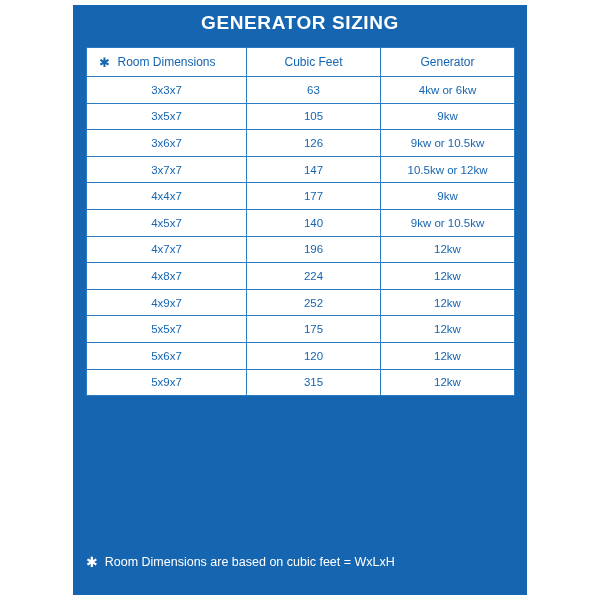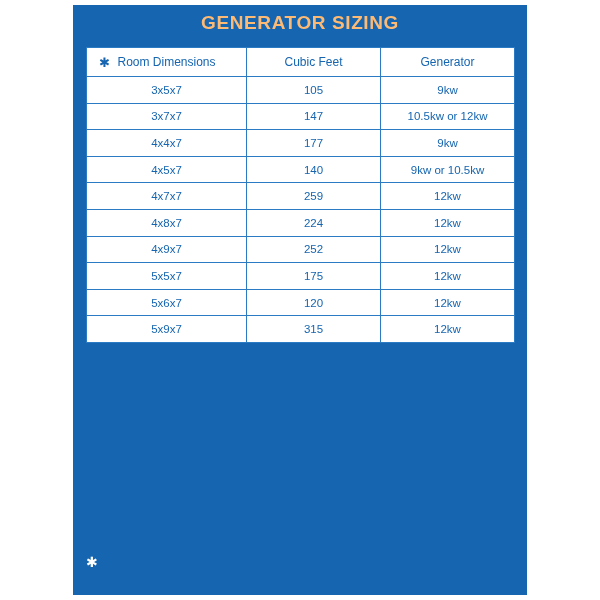--- a/index.html
+++ b/index.html
@@ -28,21 +28,21 @@
     background: #1565b0;
     box-sizing: border-box;
   }
   .title-bar {
     height: 36px;
     display: flex;
     align-items: center;
     justify-content: center;
   }
   .title-bar .title {
-    color: #fdba74;
+    color: #ffffff;
     font-size: 19px;
     font-weight: bold;
     letter-spacing: 0.6px;
     font-family: "Liberation Sans", sans-serif;
   }
   .table-wrap {
     position: absolute;
     left: 13px;
     top: 42px;
     width: 428px;
@@ -121,42 +121,52 @@
             <th class="hdr-room">
               <span class="star">✱</span>
               <span>Room Dimensions</span>
             </th>
             <th>Cubic Feet</th>
             <th>Generator</th>
           </tr>
         </thead>
         <tbody>
           <tr>
+            <td>3x3x7</td>
+            <td>63</td>
+            <td>4kw or 6kw</td>
+          </tr>
+          <tr>
             <td>3x5x7</td>
             <td>105</td>
             <td>9kw</td>
           </tr>
           <tr>
+            <td>3x6x7</td>
+            <td>126</td>
+            <td>9kw or 10.5kw</td>
+          </tr>
+          <tr>
             <td>3x7x7</td>
             <td>147</td>
             <td>10.5kw or 12kw</td>
           </tr>
           <tr>
             <td>4x4x7</td>
             <td>177</td>
             <td>9kw</td>
           </tr>
           <tr>
             <td>4x5x7</td>
             <td>140</td>
             <td>9kw or 10.5kw</td>
           </tr>
           <tr>
             <td>4x7x7</td>
-            <td>259</td>
+            <td>196</td>
             <td>12kw</td>
           </tr>
           <tr>
             <td>4x8x7</td>
             <td>224</td>
             <td>12kw</td>
           </tr>
           <tr>
             <td>4x9x7</td>
             <td>252</td>
@@ -176,16 +186,17 @@
             <td>5x9x7</td>
             <td>315</td>
             <td>12kw</td>
           </tr>
         </tbody>
       </table>
     </div>
 
     <div class="footnote">
       <span class="star">✱</span>
+      <span>Room Dimensions are based on cubic feet = WxLxH</span>
     </div>
 
   </div>
 </div>
 
 </body></html>

